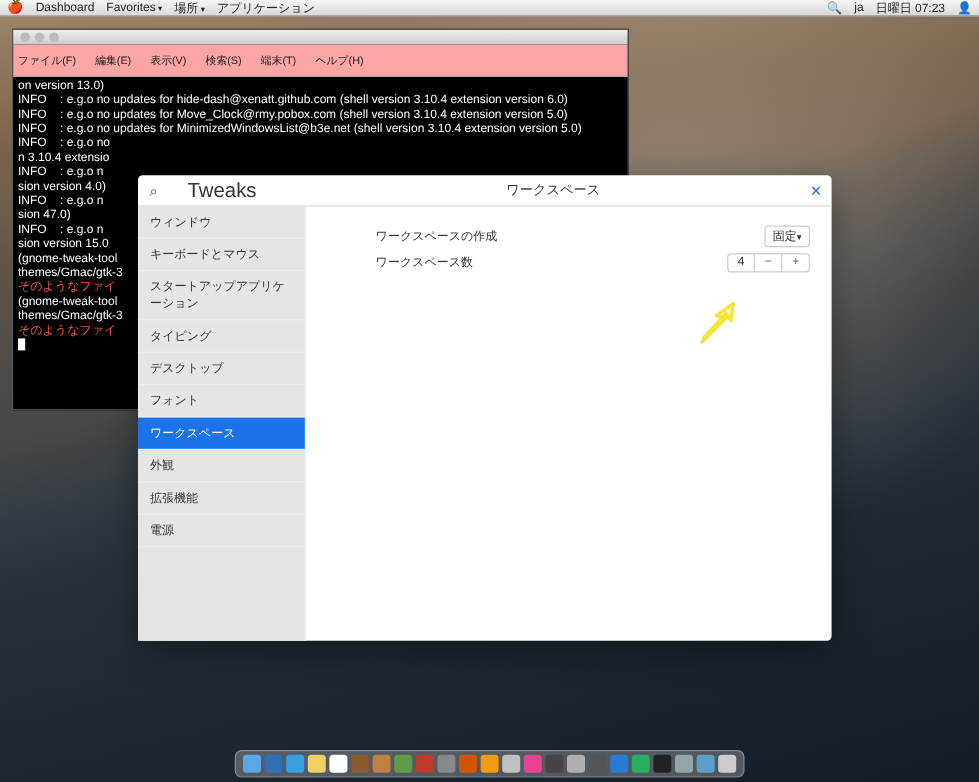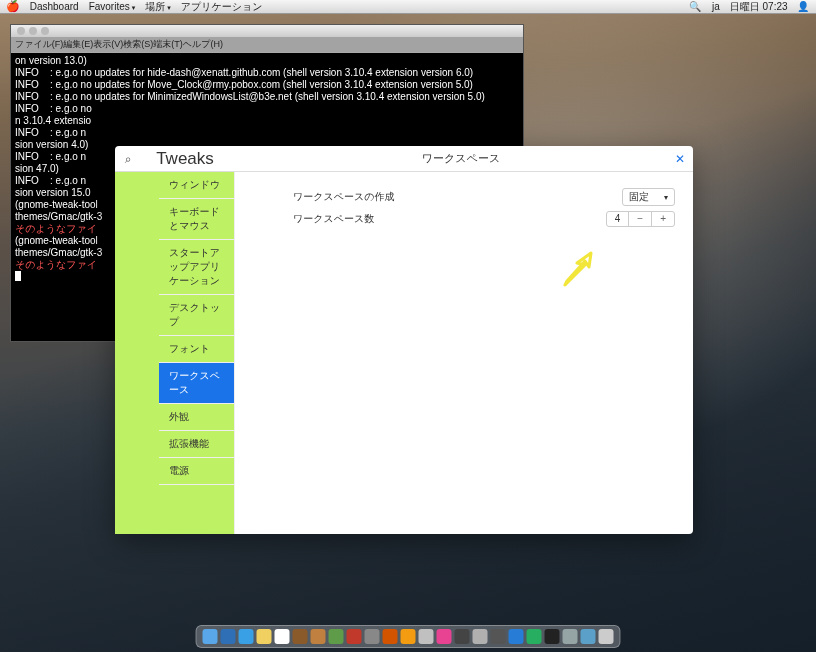--- a/index.html
+++ b/index.html
@@ -8,37 +8,37 @@
 .wallpaper::before { content: ""; position: absolute; inset: 0; background: radial-gradient(ellipse at 70% 30%, rgba(255,240,220,0.3) 0%, transparent 40%), linear-gradient(160deg, transparent 40%, rgba(30,40,50,0.6) 55%, rgba(20,30,40,0.9) 100%); }
 .topbar { position: relative; z-index: 10; height: 14px; background: linear-gradient(#f6f6f6, #d8d8d8); border-bottom: 1px solid #999; display: flex; align-items: center; font-size: 10px; color: #222; padding: 0 6px; }
 .topbar .left { display: flex; gap: 10px; align-items: center; }
 .topbar .right { margin-left: auto; display: flex; gap: 10px; align-items: center; }
 .apple-icon { font-size: 11px; line-height: 1; }
 .dropdown-arrow { font-size: 7px; margin-left: 2px; }
 .terminal { position: absolute; left: 10px; top: 24px; width: 514px; height: 318px; background: #000; border: 1px solid #555; z-index: 20; }
 .term-titlebar { height: 12px; background: linear-gradient(#eee, #ccc); display: flex; align-items: center; padding: 0 6px; gap: 4px; position: relative; }
 .traffic-dot { width: 8px; height: 8px; border-radius: 50%; background: #bbb; }
 .term-title { position: absolute; left: 50%; transform: translateX(-50%); font-size: 9px; color: #666; }
-.term-menubar { height: 16px; background: #a3a3a3; display: flex; align-items: center; padding: 0 4px; gap: 0; font-size: 9px; color: #222; border-bottom: 1px solid #aaa; }
+.term-menubar { height: 27px; background: #fca5a5; display: flex; align-items: center; padding: 0 4px; gap: 16px; font-size: 9px; color: #222; border-bottom: 1px solid #aaa; }
 .term-content { padding: 2px 4px; font-family: "Menlo", "Consolas", monospace; font-size: 10px; line-height: 12px; color: #fff; white-space: pre-wrap; word-break: break-all; }
 .term-content .err { color: #f55; }
 .cursor { display: inline-block; width: 6px; height: 10px; background: #fff; }
 .tweaks { position: absolute; left: 115px; top: 146px; width: 578px; height: 388px; background: #fff; z-index: 30; border-radius: 4px; box-shadow: 0 8px 30px rgba(0,0,0,0.4); display: flex; flex-direction: column; }
 .tweaks-header { height: 26px; border-bottom: 1px solid #ddd; display: flex; align-items: center; position: relative; }
 .tweaks-header .search-icon { width: 26px; text-align: center; font-size: 12px; color: #555; }
 .tweaks-header .sidebar-title { position: absolute; left: 0; width: 140px; text-align: center; font-size: 17px; color: #333; font-weight: 500; }
 .tweaks-header .panel-title { position: absolute; left: 140px; right: 26px; text-align: center; font-size: 11px; color: #333; font-weight: 500; }
 .tweaks-header .close { position: absolute; right: 8px; font-size: 12px; color: #1a73e8; cursor: pointer; }
 .tweaks-body { flex: 1; display: flex; }
-.tweaks-sidebar { width: 120px; border-right: 1px solid #eee; background: #bef264; padding-left: 44px; }
+.tweaks-sidebar { width: 140px; border-right: 1px solid #eee; background: #e5e5e5; }
 .sidebar-item { padding: 6px 10px; font-size: 10px; color: #333; border-bottom: 1px solid #eee; cursor: pointer; }
 .sidebar-item.selected { background: #1a73e8; color: #fff; }
 .tweaks-panel { flex: 1; padding: 14px 18px; font-size: 10px; color: #333; position: relative; }
 .setting-row { display: flex; align-items: center; height: 22px; justify-content: space-between; margin-left: 40px; }
-.dropdown { border: 1px solid #ccc; border-radius: 3px; padding: 1px 6px; font-size: 10px; display: flex; align-items: center; gap: 15px; background: #fff; }
+.dropdown { border: 1px solid #ccc; border-radius: 3px; padding: 1px 6px; font-size: 10px; display: flex; align-items: center; gap: 0; background: #fff; }
 .stepper { border: 1px solid #ccc; border-radius: 3px; display: flex; align-items: center; background: #fff; height: 16px; }
 .stepper span { padding: 0 8px; line-height: 14px; }
 .stepper .val { border-right: 1px solid #ccc; }
 .stepper .minus { border-right: 1px solid #ccc; color: #666; }
 .stepper .plus { color: #666; }
 .toggle { width: 26px; height: 14px; border-radius: 7px; background: #34c759; position: relative; }
 .toggle::after { content: ""; position: absolute; right: 1px; top: 1px; width: 12px; height: 12px; border-radius: 50%; background: #fff; }
 .arrow-callout { position: absolute; left: 320px; top: 75px; width: 48px; height: 48px; }
 .arrow-callout svg { width: 100%; height: 100%; }
 .dock { position: absolute; bottom: 4px; left: 50%; transform: translateX(-50%); background: rgba(255,255,255,0.25); border: 1px solid rgba(255,255,255,0.3); border-radius: 6px; padding: 3px 6px; display: flex; gap: 3px; z-index: 5; }
@@ -88,20 +88,21 @@
     <div class="search-icon">⌕</div>
     <div class="sidebar-title">Tweaks</div>
     <div class="panel-title">ワークスペース</div>
     <div class="close">✕</div>
   </div>
   <div class="tweaks-body">
     <div class="tweaks-sidebar" id="tweaks-sidebar">
         <div class="sidebar-item">ウィンドウ</div>
         <div class="sidebar-item">キーボードとマウス</div>
         <div class="sidebar-item">スタートアップアプリケーション</div>
+        <div class="sidebar-item">タイピング</div>
         <div class="sidebar-item">デスクトップ</div>
         <div class="sidebar-item">フォント</div>
         <div class="sidebar-item selected">ワークスペース</div>
         <div class="sidebar-item">外観</div>
         <div class="sidebar-item">拡張機能</div>
         <div class="sidebar-item">電源</div>
       </div>
     <div class="tweaks-panel">
       <div class="setting-row">
         <span>ワークスペースの作成</span>

